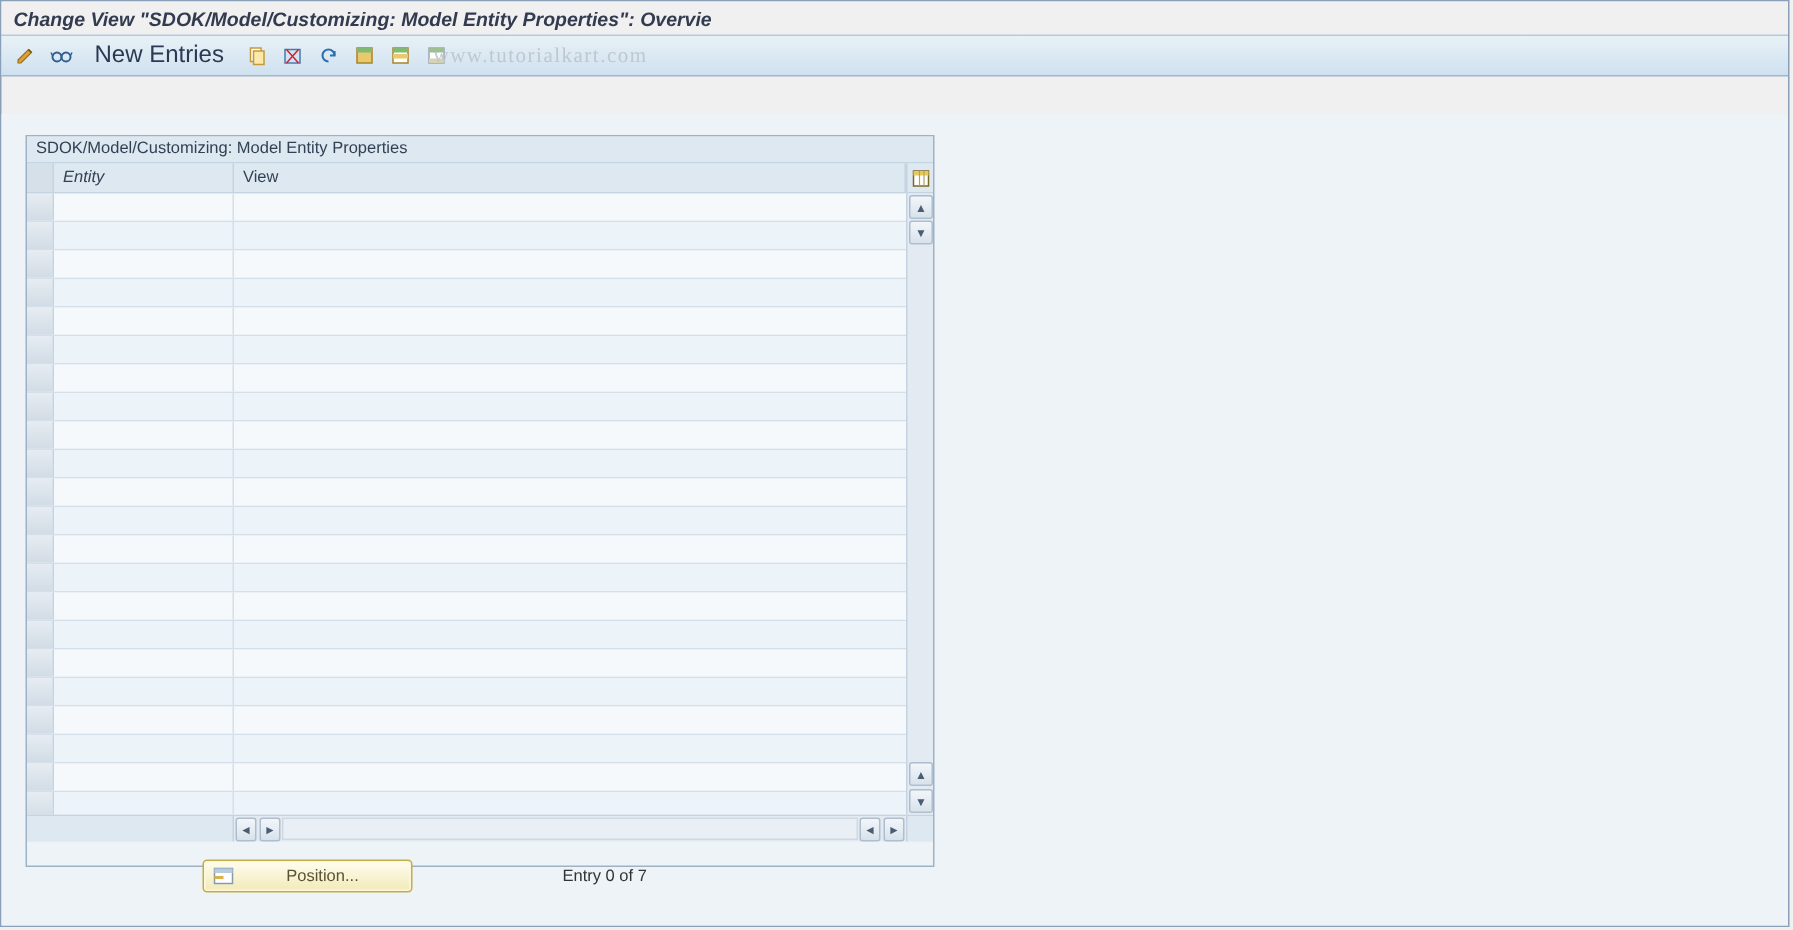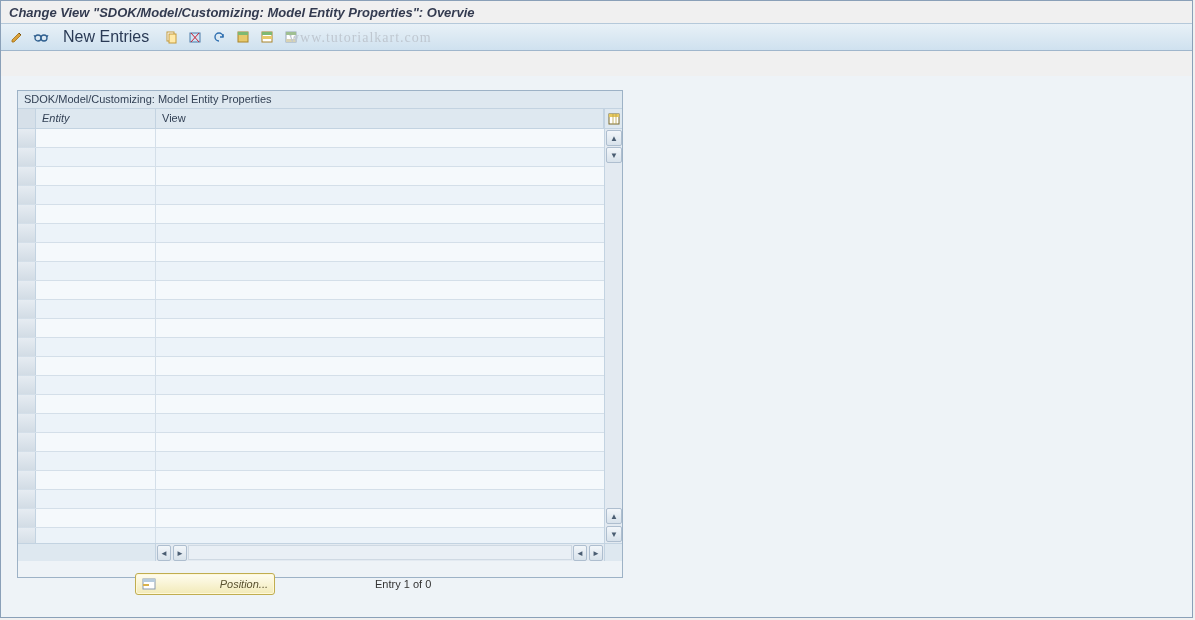--- a/index.html
+++ b/index.html
@@ -232,22 +232,21 @@
       display: flex;
       align-items: center;
       padding: 0 6px;
       cursor: pointer;
       gap: 6px;
       color: #5a5230;
       box-shadow: inset 0 0 0 1px #fff8d8;
     }
     .position-btn .plabel {
       flex: 1;
-      text-align: right;
-      font-style: italic;
+      text-align: center;
     }
     .entry-info {
       color: #333;
       font-size: 11px;
     }
     
     .ico { display:block; }
   </style>
 </head>
 <body>
@@ -463,17 +462,17 @@
 
     <div class="footer-area">
       <div class="position-btn">
         <svg class="ico" width="14" height="12" viewBox="0 0 14 12">
             <rect x="1" y="1" width="12" height="10" fill="#fff" stroke="#8a9aad" stroke-width="1"></rect>
             <rect x="1" y="1" width="12" height="3" fill="#b7ccde"></rect>
             <rect x="1" y="6" width="6" height="2" fill="#d9b24a"></rect>
           </svg>
         <span class="plabel">Position...</span>
       </div>
-      <span class="entry-info">Entry 1 of 0</span>
+      <span class="entry-info">Entry 0 of 7</span>
     </div>
   </div>
 
 </div>
 
 </body></html>

